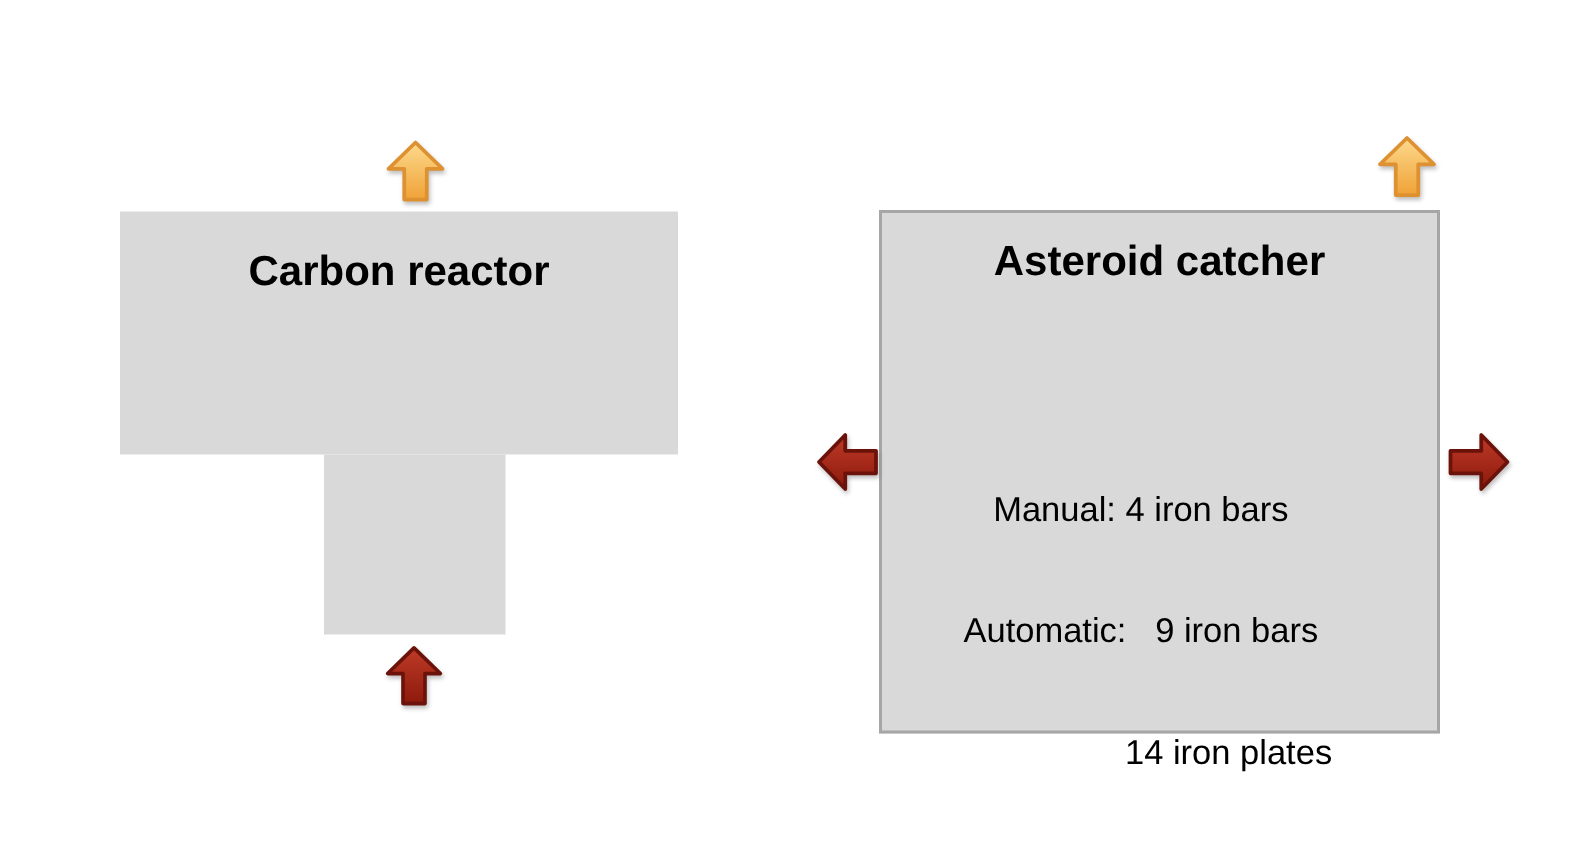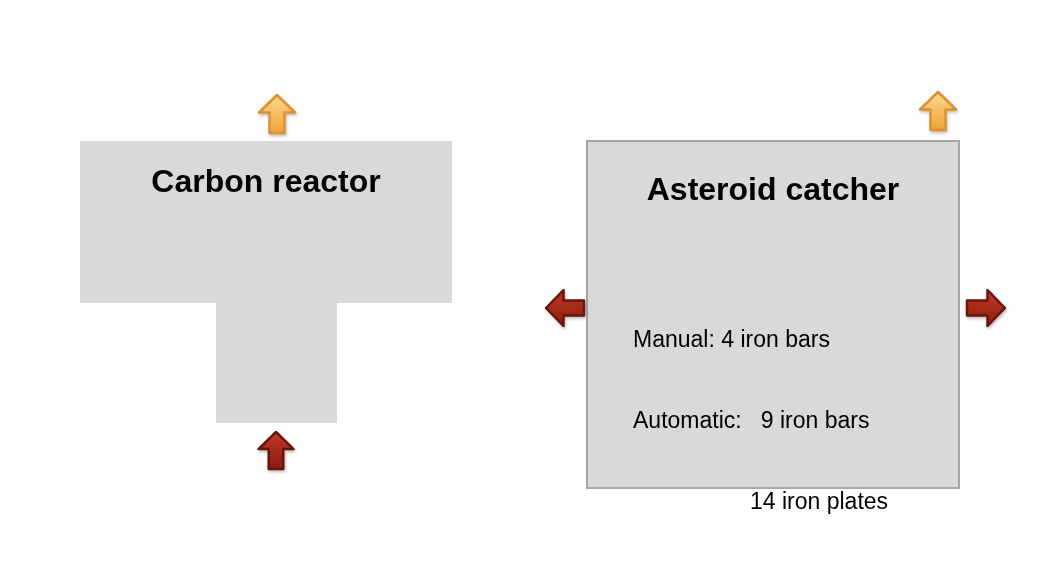--- a/index.html
+++ b/index.html
@@ -9,26 +9,26 @@
     font-family:"Liberation Sans", sans-serif; color:var(--text,#000);
   }
   .machine-part { position:absolute; background:var(--machine-fill,#d9d9d9); }
   .carbon-top   { left:80px;  top:141px; width:372px; height:162px; text-align:center; }
   .carbon-stem  { left:216px; top:303px; width:121px; height:120px; }
   .catcher-box  {
     left:586px; top:140px; width:374px; height:349px;
     border:2px solid var(--machine-border,#a6a6a6); box-sizing:border-box;
     text-align:center;
   }
-  .machine-title { font-size:32px; font-weight:bold; line-height:28px; }
+  .machine-title { font-size:28px; font-weight:bold; line-height:28px; }
   .carbon-top .machine-title  { padding-top:26px; }
-  .catcher-box .machine-title { padding-top:33px; }
+  .catcher-box .machine-title { padding-top:18px; }
   .carbon-recipe { font-size:23px; line-height:28px; margin-top:33px; }
   .recipe-block {
-    position:absolute; left:45px; top:130px; text-align:left;
+    position:absolute; left:45px; top:130px; text-align:center;
     font-size:23px; line-height:27px; white-space:pre;
   }
   .recipe-line.indent { margin-left:117px; }
   .arrow { position:absolute; filter:drop-shadow(1px 2px 1.5px rgba(110,110,110,0.45)); }
   .arrow-up-carbon-out  { left:257px; top:93px; }
   .arrow-up-carbon-in   { left:256px; top:430px; }
   .arrow-up-catcher-out { left:918px; top:90px; }
   .arrow-left-catcher   { left:544px; top:288px; }
   .arrow-right-catcher  { left:965px; top:288px; }
   .stop-out-light { stop-color:var(--output-arrow-light,#fcd98c); }

